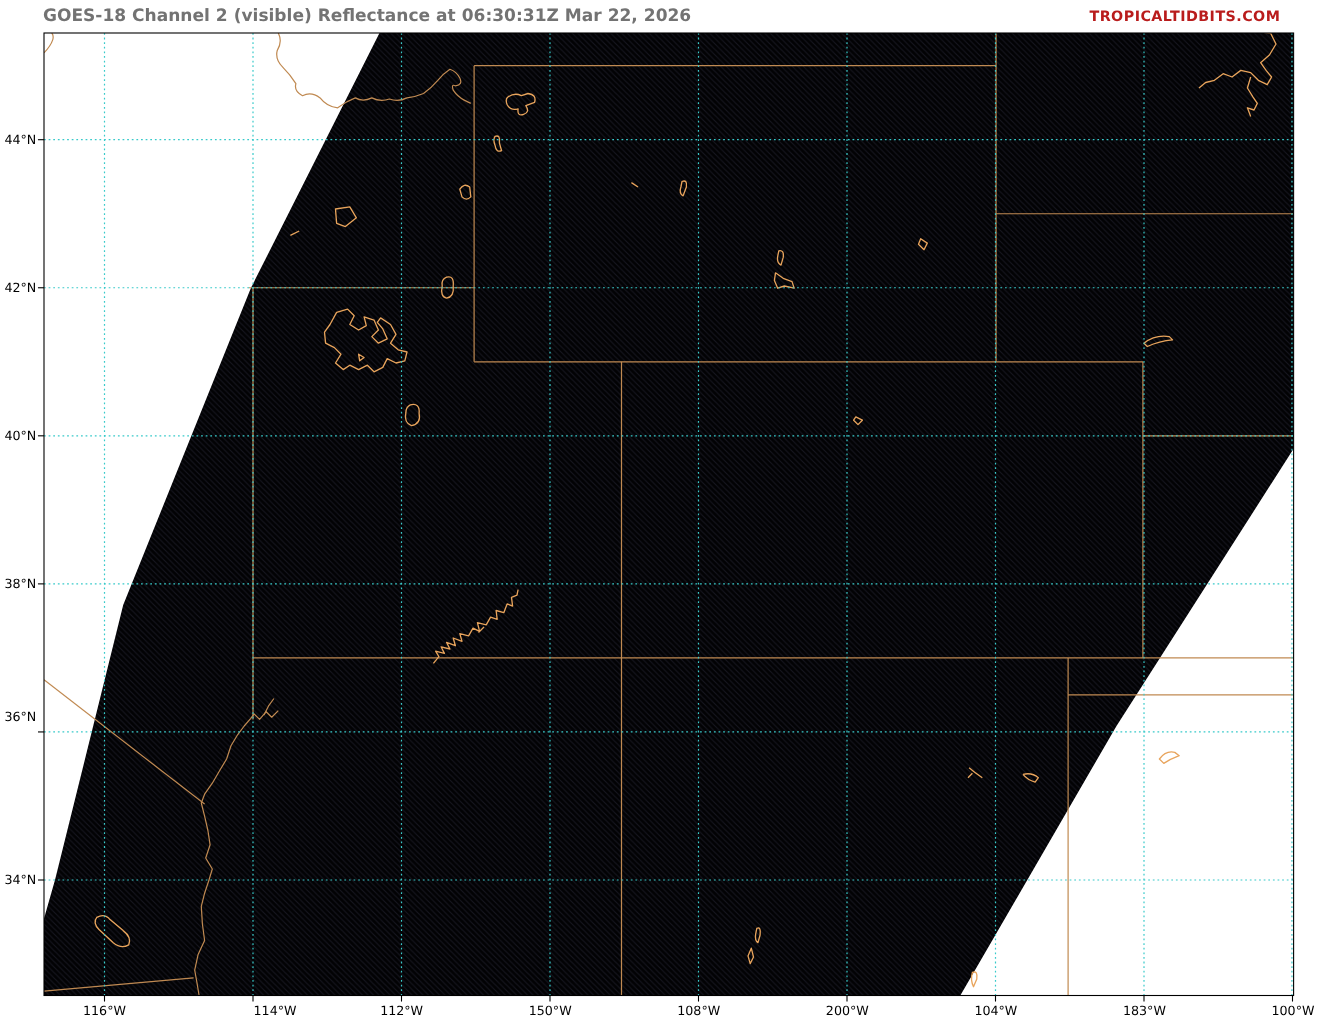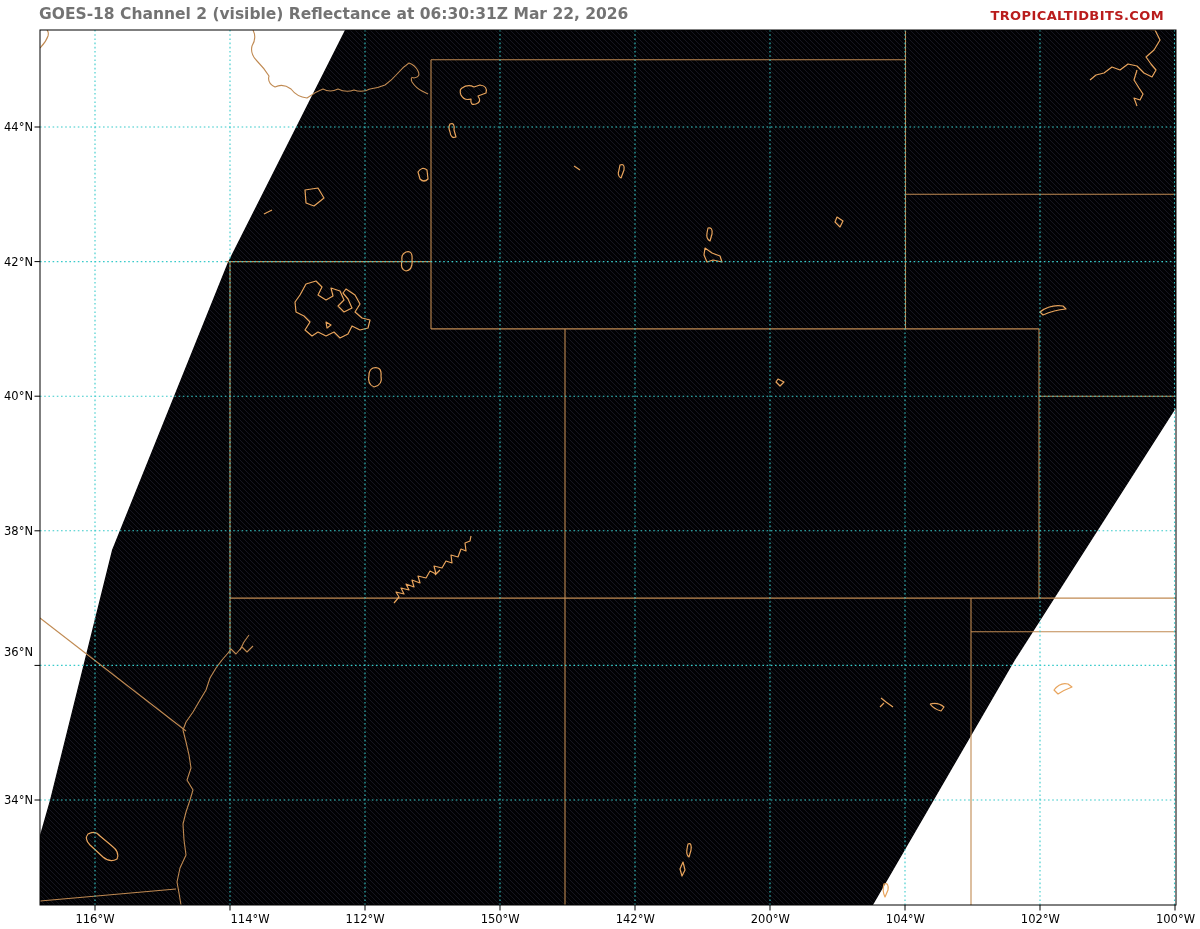--- a/index.html
+++ b/index.html
@@ -125,24 +125,24 @@
           <line x1="34.5" y1="800" x2="40" y2="800"></line>
       </g>
     </g>
   </svg>
 
   <div id="x-axis">
       <span class="axlab" style="position: absolute; left: 95px; top: 912px;">116°W</span>
       <span class="axlab" style="position: absolute; left: 230.06px; top: 912px; margin-left: 20px;">114°W</span>
       <span class="axlab" style="position: absolute; left: 365.12px; top: 912px;">112°W</span>
       <span class="axlab" style="position: absolute; left: 500.18px; top: 912px;">150°W</span>
-      <span class="axlab" style="position: absolute; left: 635.24px; top: 912px;">142°W</span>
+      <span class="axlab" style="position: absolute; left: 635.24px; top: 912px;">108°W</span>
       <span class="axlab" style="position: absolute; left: 770.3px; top: 912px;">200°W</span>
       <span class="axlab" style="position: absolute; left: 905.36px; top: 912px;">104°W</span>
-      <span class="axlab" style="position: absolute; left: 1040.42px; top: 912px;">102°W</span>
+      <span class="axlab" style="position: absolute; left: 1040.42px; top: 912px;">183°W</span>
       <span class="axlab" style="position: absolute; left: 1175.48px; top: 912px;">100°W</span>
     </div>
   <div id="y-axis">
       <span class="axlab" style="position: absolute; right: 1167px; left: auto; top: 127px;">44°N</span>
       <span class="axlab" style="position: absolute; right: 1167px; left: auto; top: 261.6px;">42°N</span>
       <span class="axlab" style="position: absolute; right: 1167px; left: auto; top: 396.2px;">40°N</span>
       <span class="axlab" style="position: absolute; right: 1167px; left: auto; top: 530.8px;">38°N</span>
       <span class="axlab" style="position: absolute; right: 1167px; left: auto; top: 652px;">36°N</span>
       <span class="axlab" style="position: absolute; right: 1167px; left: auto; top: 800px;">34°N</span>
     </div>

